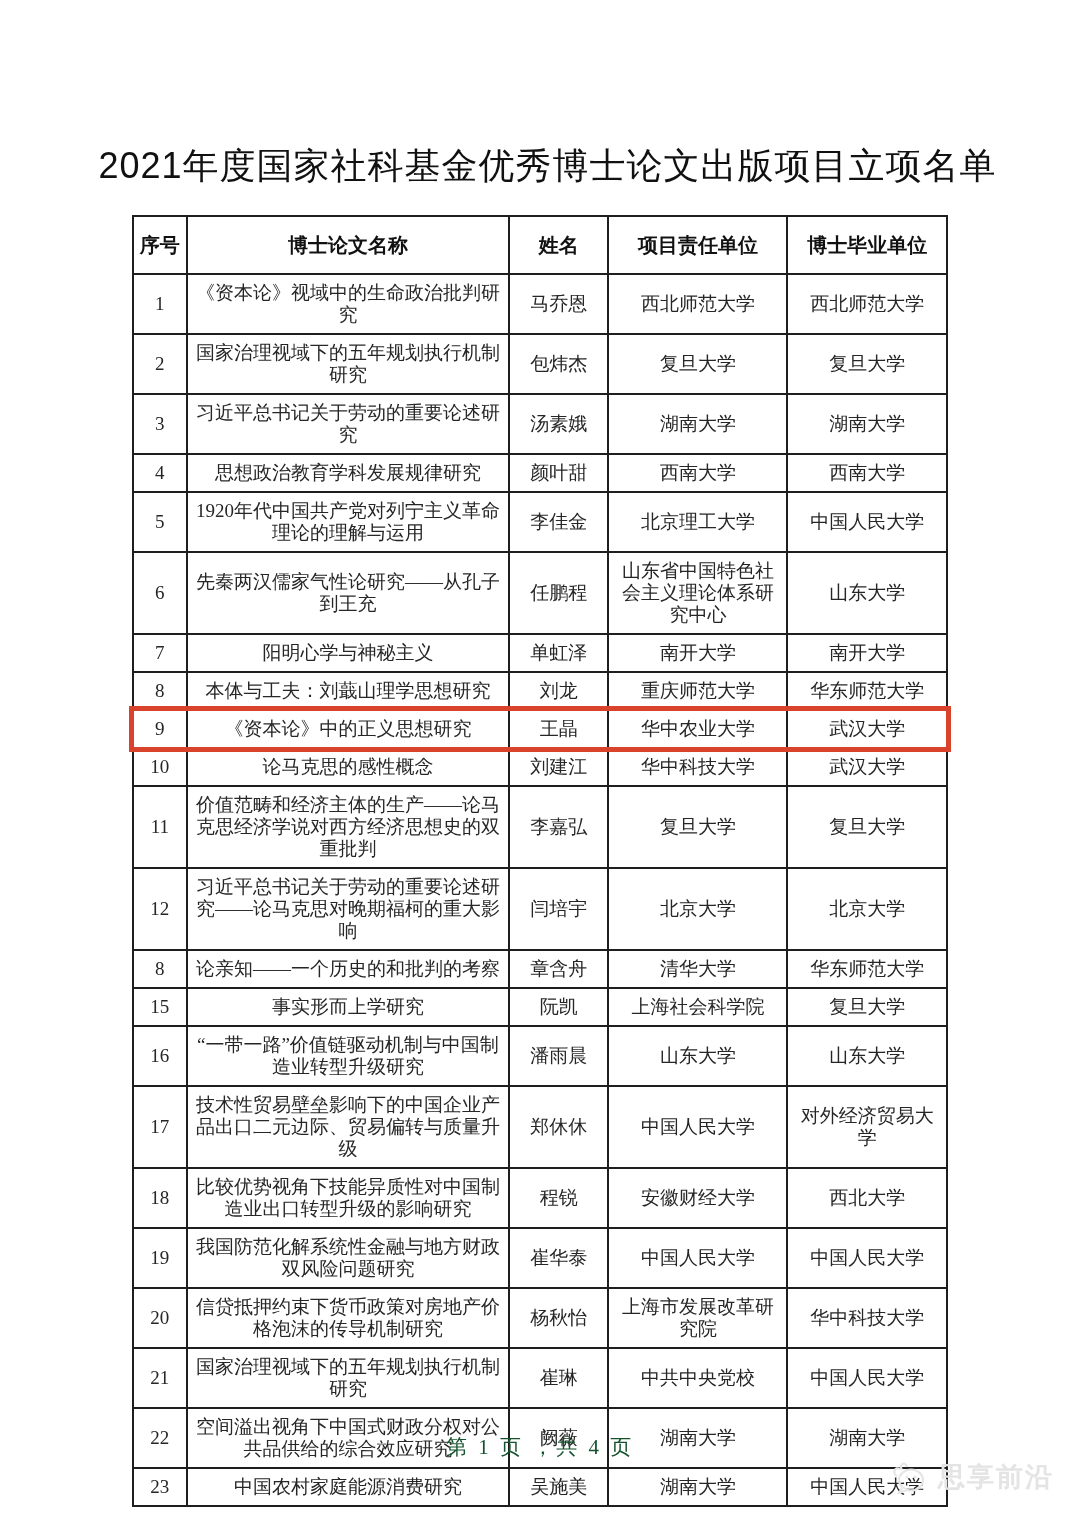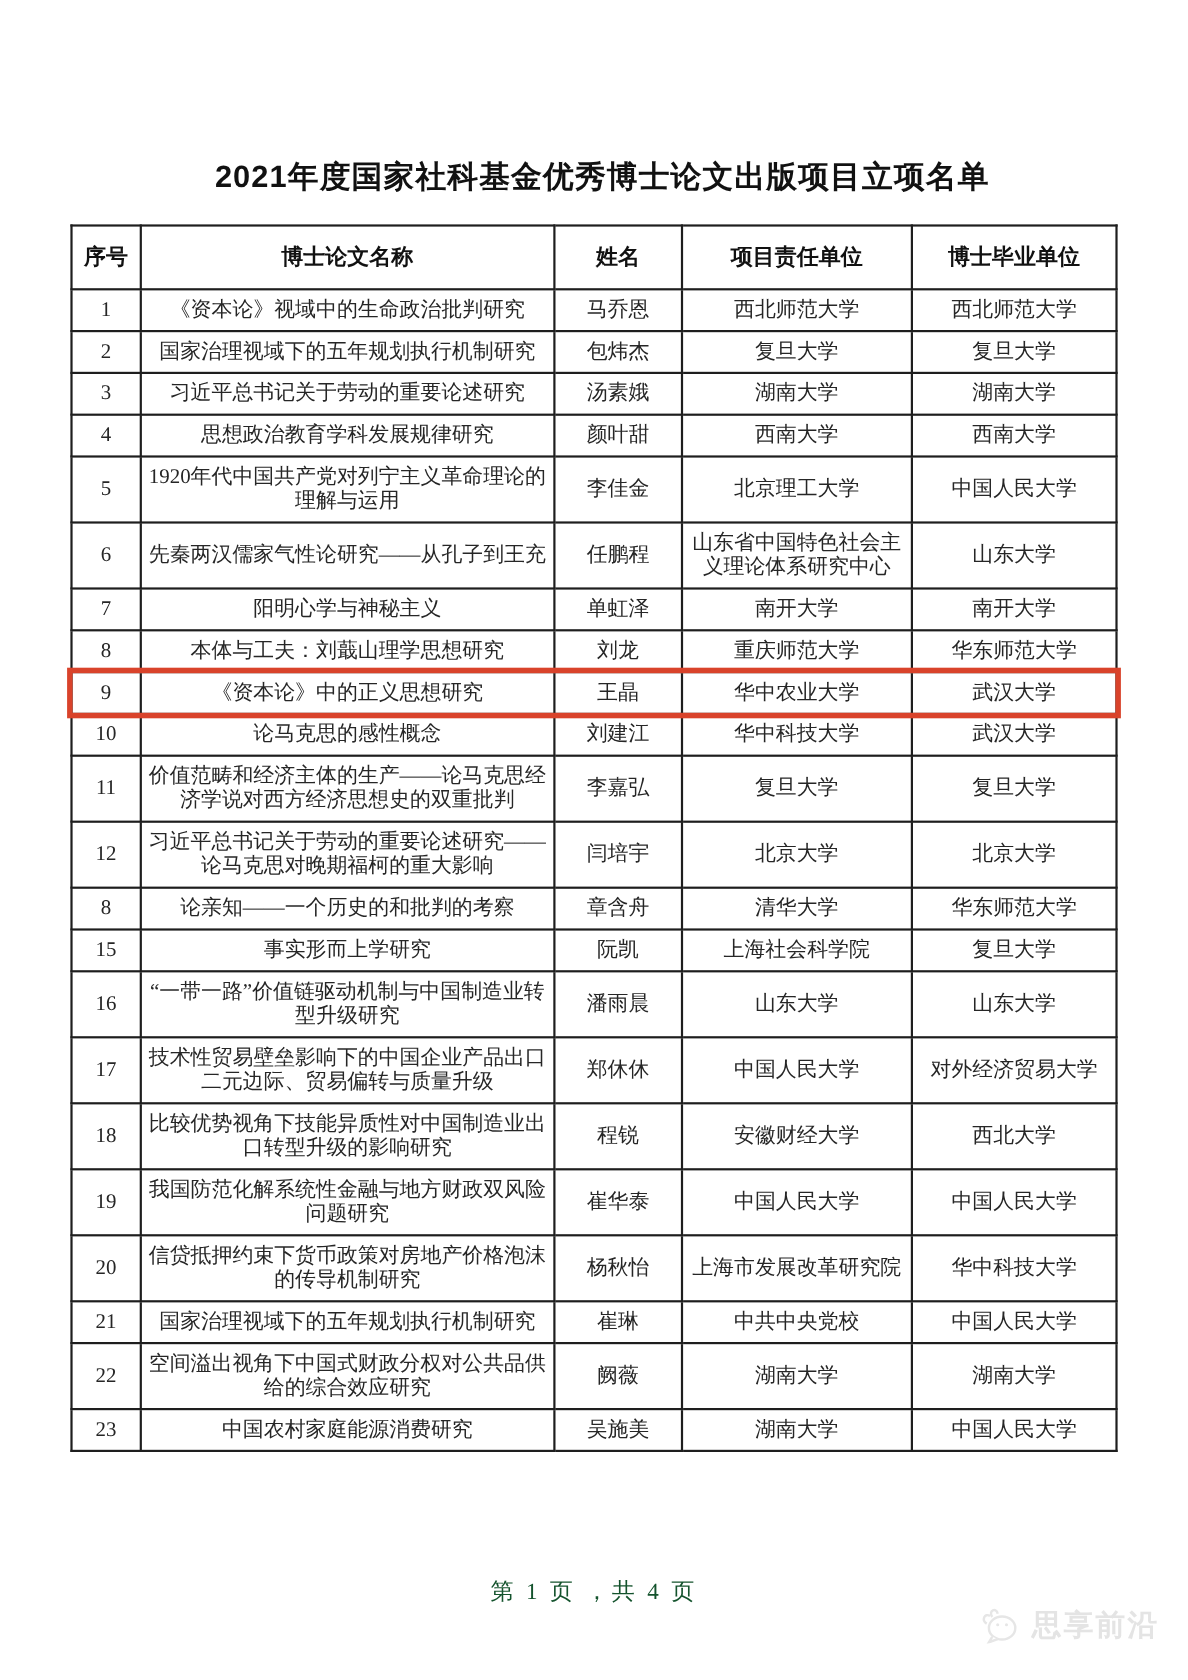--- a/index.html
+++ b/index.html
@@ -11,28 +11,28 @@
     background: #ffffff;
     overflow: hidden;
     font-family: "Liberation Serif", serif;
     color: #262626;
   }
   .title {
     margin: 0;
     padding-top: 142px;
     text-align: center;
     font-family: "Liberation Sans", sans-serif;
-    font-size: 28px;
-    font-weight: 700;
+    font-size: 36px;
+    font-weight: 400;
     letter-spacing: 1px;
     color: #111;
     padding-left: 15px;
   }
   table.list {
-    width: 952px;
+    width: 816px;
     margin: 24px auto 0 auto;
     border-collapse: collapse;
     table-layout: fixed;
   }
   col.c-no    { width: 6.6%;  }
   col.c-title { width: 39.6%; }
   col.c-name  { width: 12.2%; }
   col.c-unit  { width: 22.0%; }
   col.c-grad  { width: 19.6%; }
   th, td {

